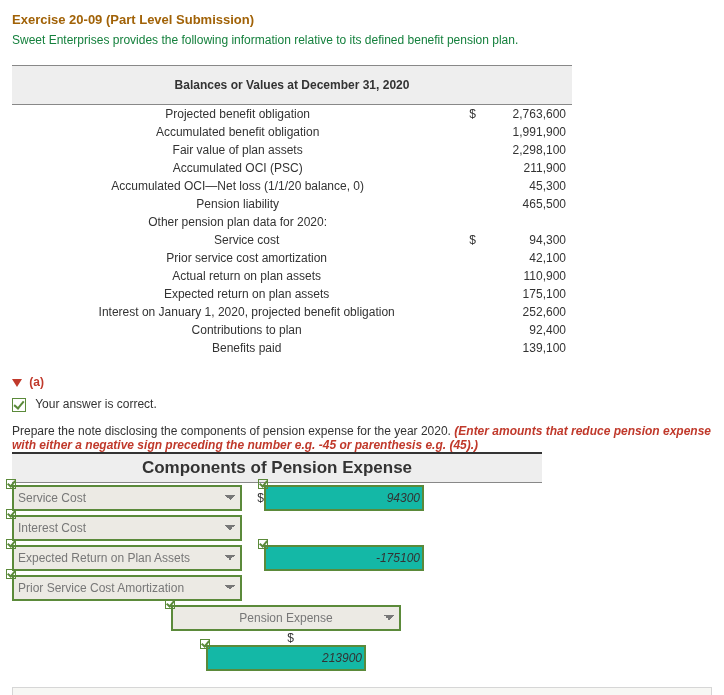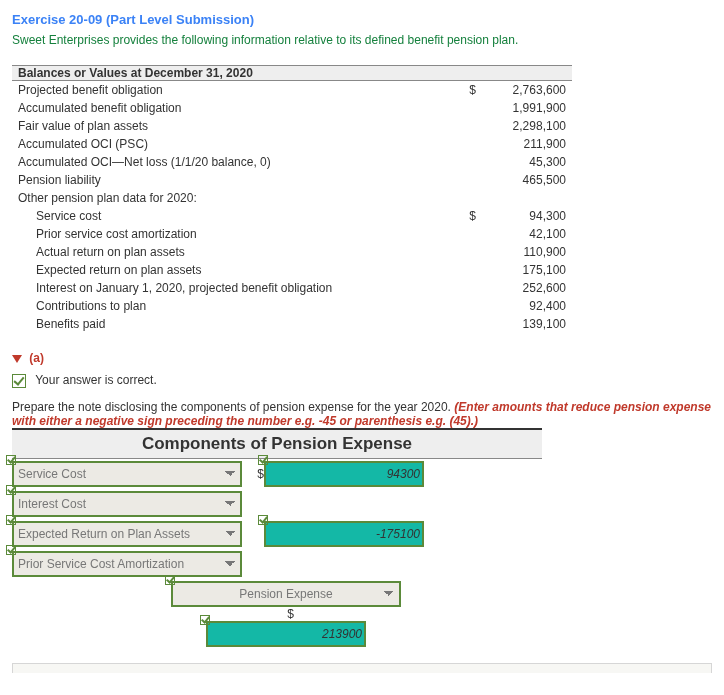--- a/index.html
+++ b/index.html
@@ -6,48 +6,48 @@
   body {
     margin: 0;
     padding: 12px;
     font-family: Verdana, Geneva, sans-serif;
     font-size: 12px;
     color: #333;
     background: #fff;
     width: 724px;
   }
   .exercise-title {
-    color: #3b82f6;
+    color: #a16207;
     font-weight: bold;
     font-size: 13px;
     margin-bottom: 6px;
   }
   .intro {
     color: #15803d;
     margin-bottom: 18px;
   }
   table.data {
     border-collapse: collapse;
     width: 560px;
   }
   table.data thead th {
-    text-align: left;
+    text-align: center;
     font-weight: bold;
     background: #eee;
     border-top: 1px solid #888;
     border-bottom: 1px solid #888;
-    padding: 0 6px;
+    padding: 12px 6px;
     font-size: 12px;
   }
   table.data td {
     padding: 2px 6px;
     vertical-align: top;
     font-size: 12px;
   }
-  table.data td.label { text-align: left; }
+  table.data td.label { text-align: center; }
   table.data td.label.indent { padding-left: 24px; }
   table.data td.cur { text-align: right; width: 14px; }
   table.data td.val { text-align: right; width: 90px; }
 
   .part-hdr {
     margin-top: 18px;
     margin-bottom: 8px;
   }
   .tri {
     display: inline-block;

